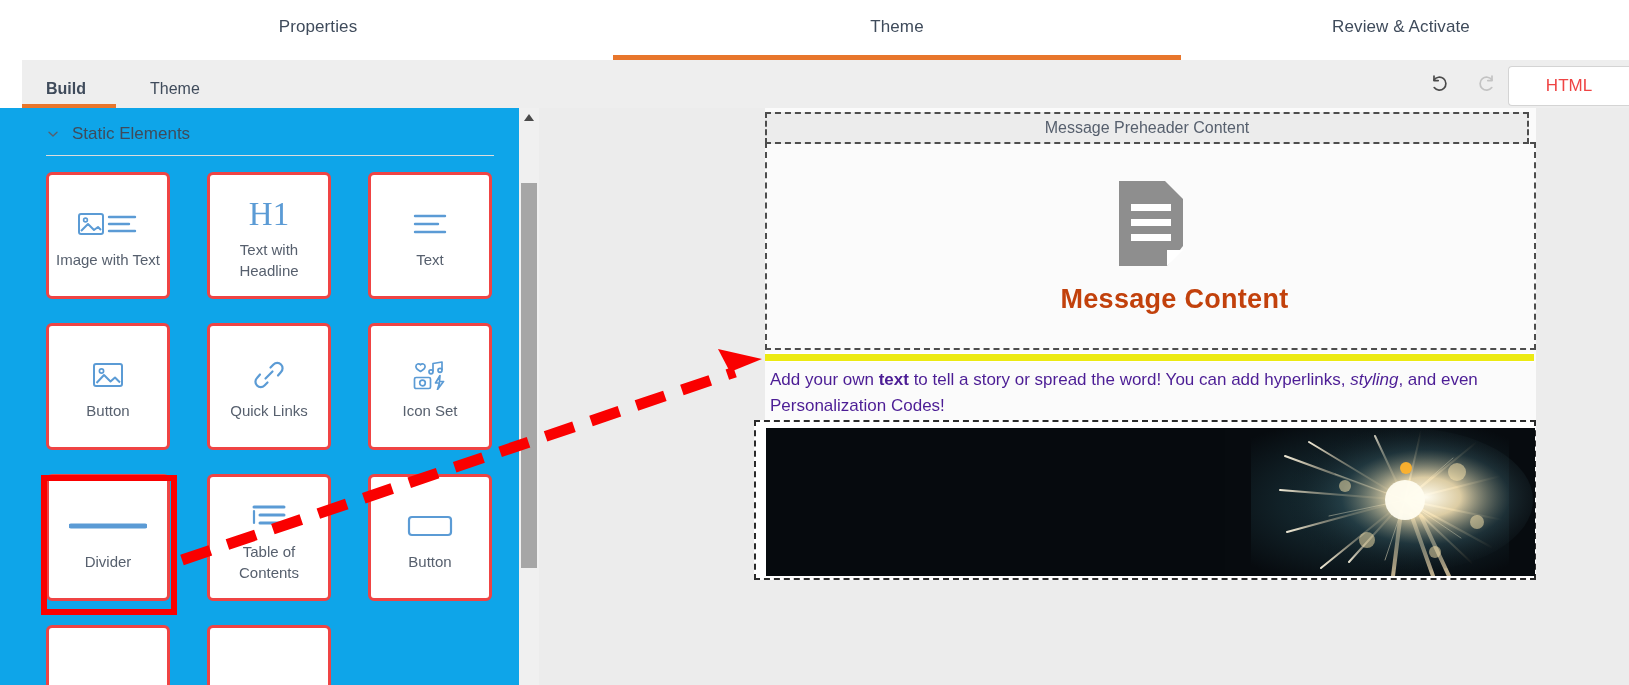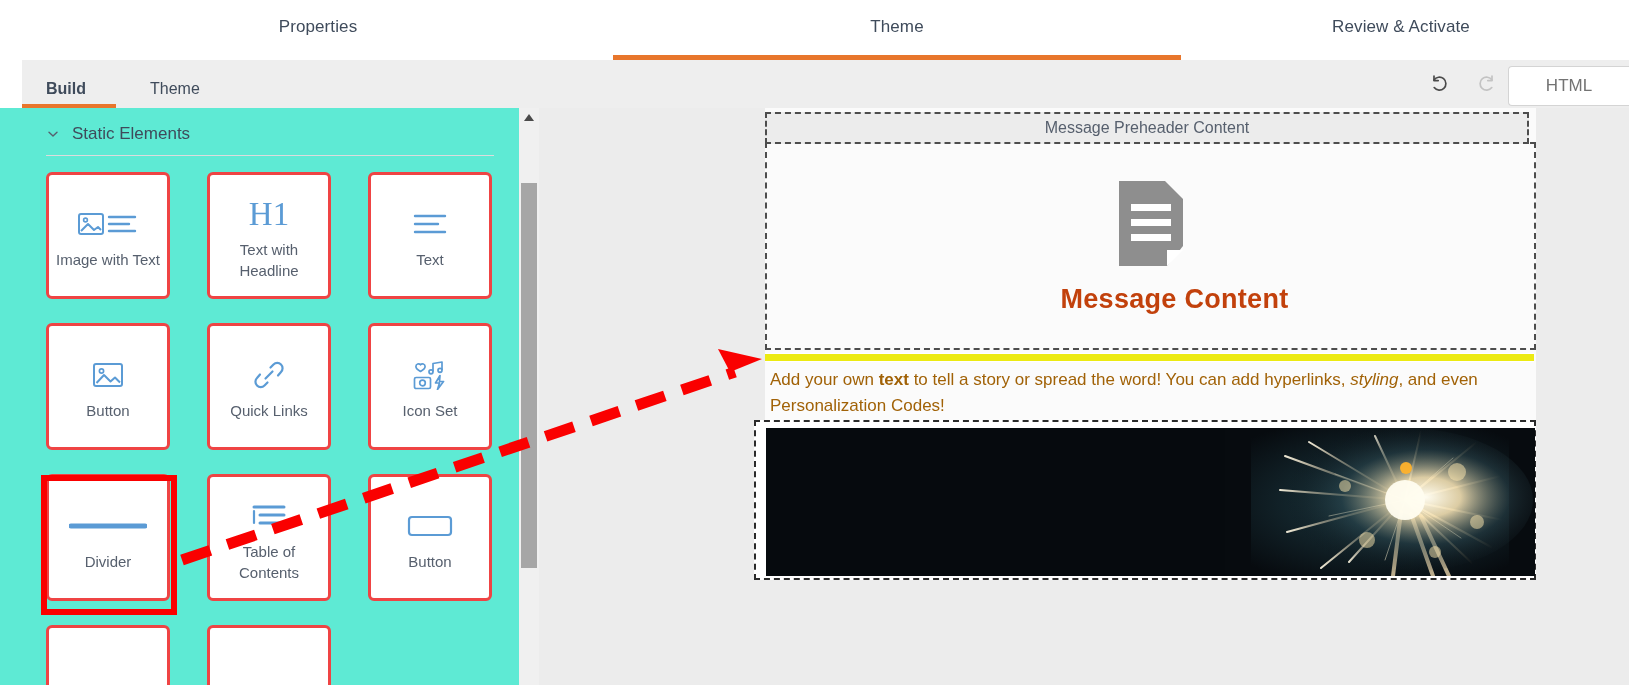--- a/index.html
+++ b/index.html
@@ -111,30 +111,30 @@
     width: 120px;
     height: 38px;
     background: #ffffff;
     border: 1px solid #d4d4d4;
     border-right: none;
     border-radius: 4px 0 0 4px;
     display: flex;
     align-items: center;
     justify-content: center;
     font-size: 17px;
-    color: #737373;
+    color: #ef4444;
   }
 
   
   .sidebar {
     position: absolute;
     left: 0; top: 108px;
     width: 519px;
     height: 577px;
-    background: #5eead4;
+    background: #0ea5e9;
     overflow: hidden;
   }
   .sidebar-inner {
     position: absolute;
     left: 0; top: 0;
     width: 519px;
   }
   .section-head {
     position: absolute;
     left: 46px; top: 16px;
@@ -314,21 +314,21 @@
     width: 771px;
     height: 56px;
     background: #fbfbfb;
     z-index: 3;
     padding: 5px 8px 0 5px;
     box-sizing: border-box;
   }
   .text-block p {
     margin: 0;
     font-size: 17px;
-    color: #a16207;
+    color: #4c1d95;
     line-height: 1.55;
   }
 
   .image-block {
     position: absolute;
     left: 215px;
     top: 312px;
     width: 782px;
     height: 160px;
     background: #ffffff;

